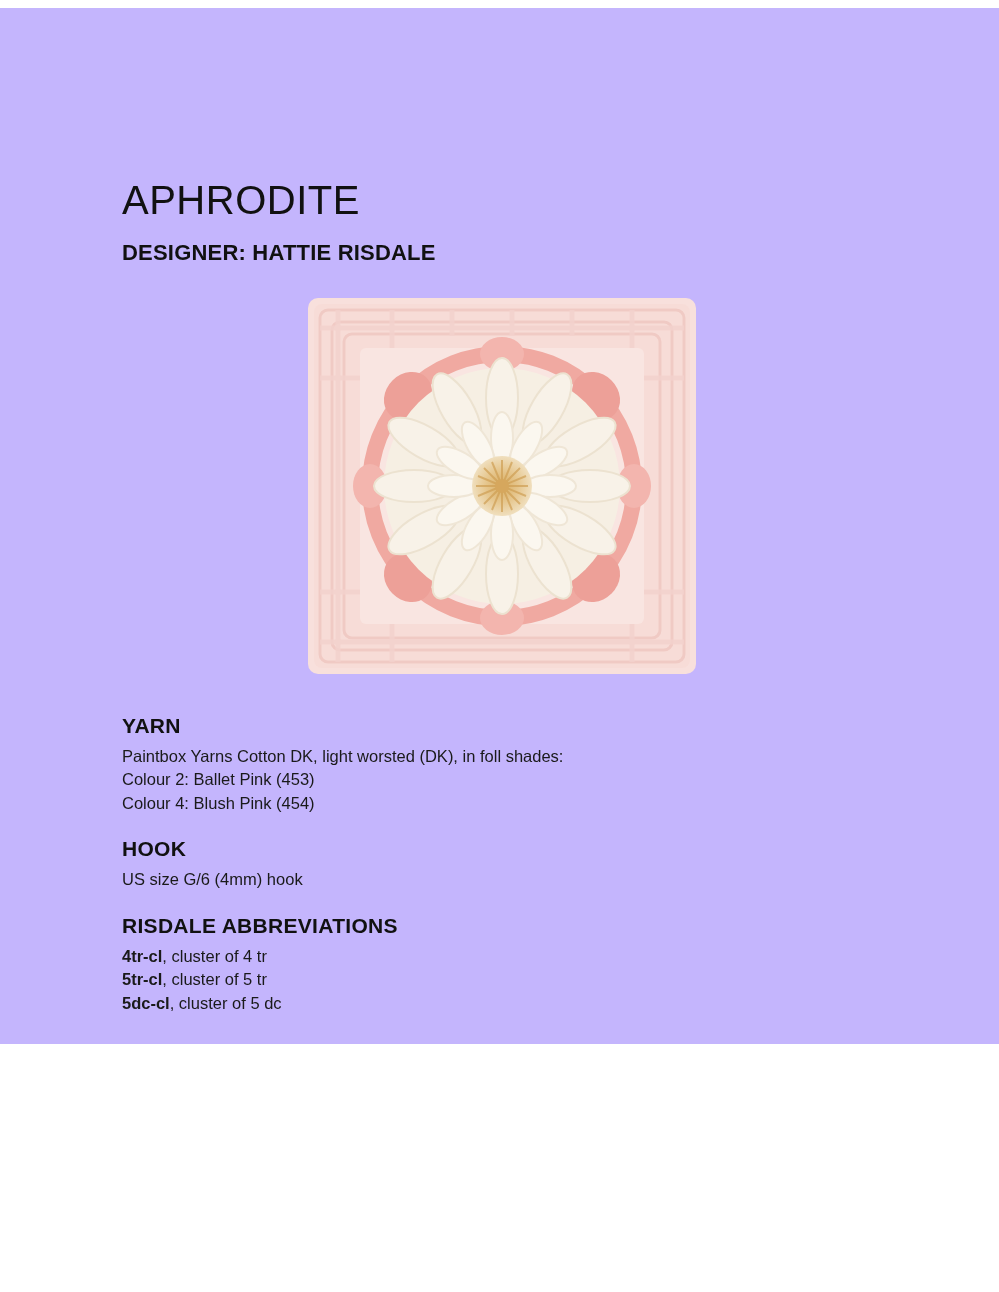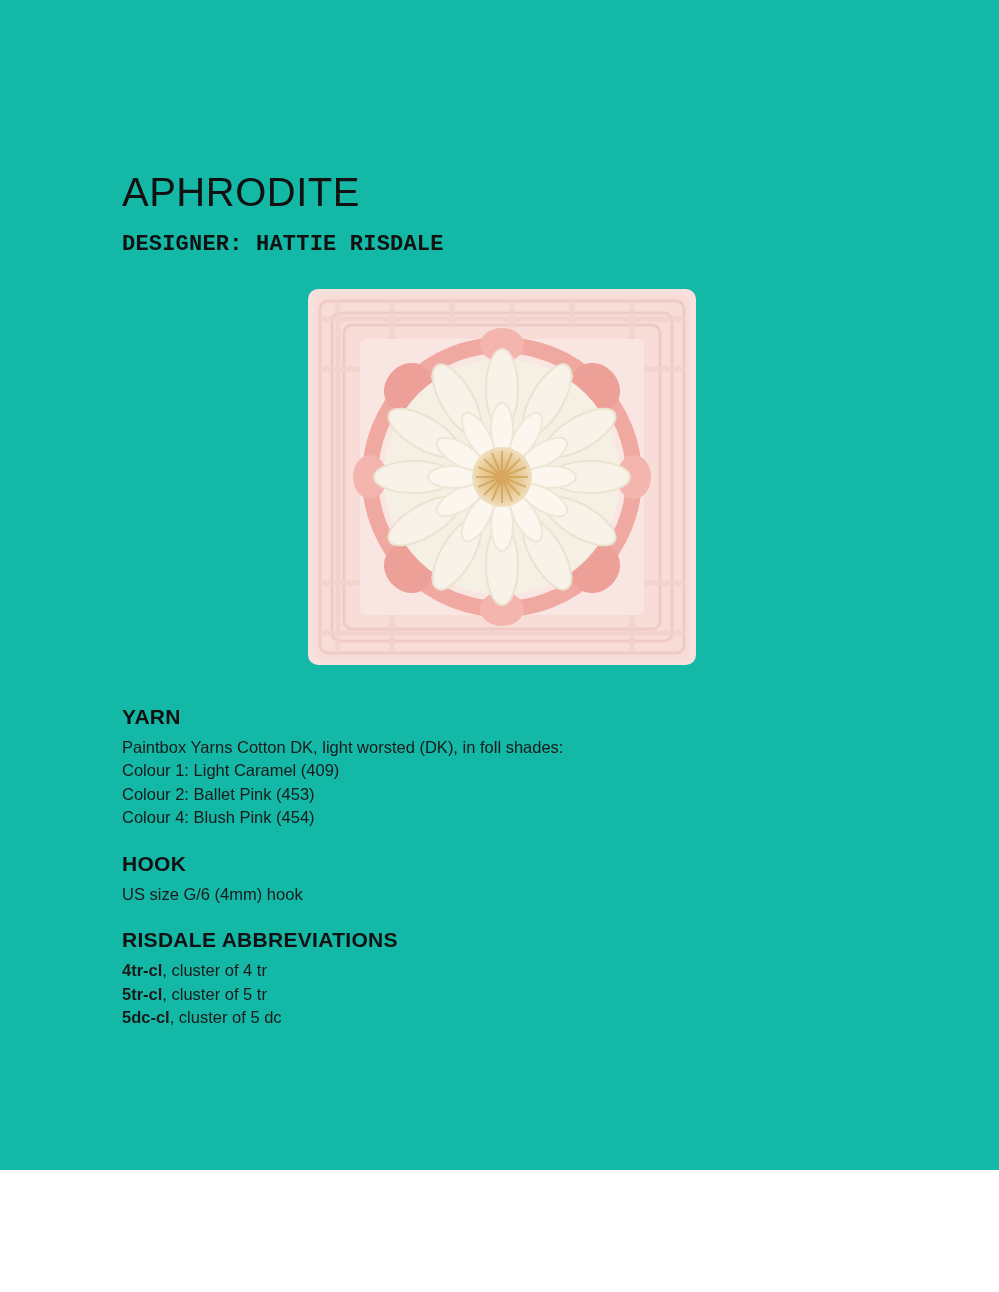--- a/index.html
+++ b/index.html
@@ -10,24 +10,24 @@
   body {
     width: 999px;
     height: 1292px;
     font-family: "Liberation Sans", sans-serif;
     color: #1a1a1a;
     position: relative;
     overflow: hidden;
   }
   .page {
     position: absolute;
-    left: 0; top: 0;
+    left: 0; top: 8px;
     width: 999px;
-    height: 1170px;
-    background: #14b8a6;
+    height: 1036px;
+    background: #c4b5fd;
   }
   .content {
     position: absolute;
     left: 122px;
     top: 170px;
     width: 760px;
   }
   .title {
     font-size: 40px;
     font-weight: 400;
@@ -35,21 +35,20 @@
     line-height: 1.1;
     margin: 0 0 18px 0;
     color: #111;
   }
   .designer {
     font-size: 22px;
     font-weight: bold;
     letter-spacing: 0.2px;
     margin: 0 0 26px 0;
     color: #111;
-    font-family: Liberation Mono, monospace;
   }
   .figure {
     width: 760px;
     display: flex;
     justify-content: center;
     margin-bottom: 34px;
   }
   .swatch {
     width: 400px;
     height: 388px;
@@ -183,21 +182,20 @@
             <line x1="176" y1="204" x2="224" y2="184"></line>
           </g>
           <circle cx="200" cy="194" r="7" fill="#d6a75d"></circle>
         </svg>
       </div>
     </div>
 
     <div class="sec">
       <h2 class="sec-head">YARN</h2>
       <div class="line">Paintbox Yarns Cotton DK, light worsted (DK), in foll shades:</div>
-      <div class="line">Colour 1: Light Caramel (409)</div>
       <div class="line">Colour 2: Ballet Pink (453)</div>
       <div class="line">Colour 4: Blush Pink (454)</div>
     </div>
 
     <div class="sec">
       <h2 class="sec-head">HOOK</h2>
       <div class="line">US size G/6 (4mm) hook</div>
     </div>
 
 

